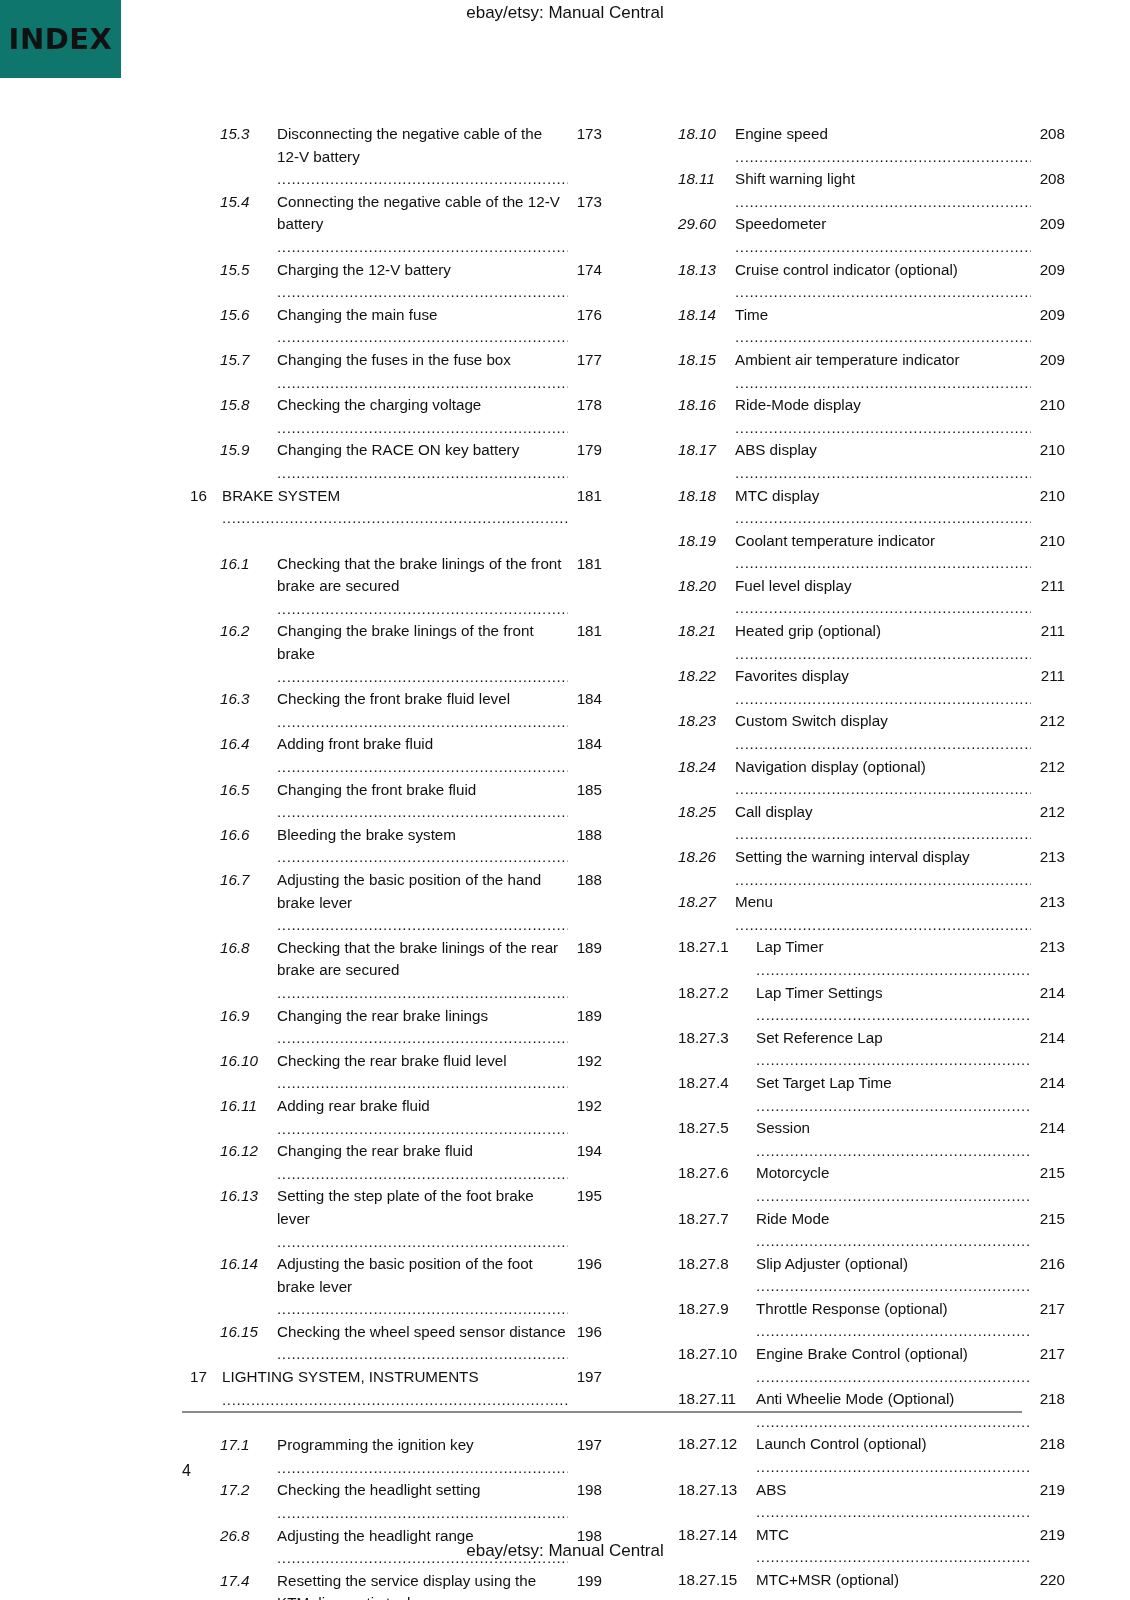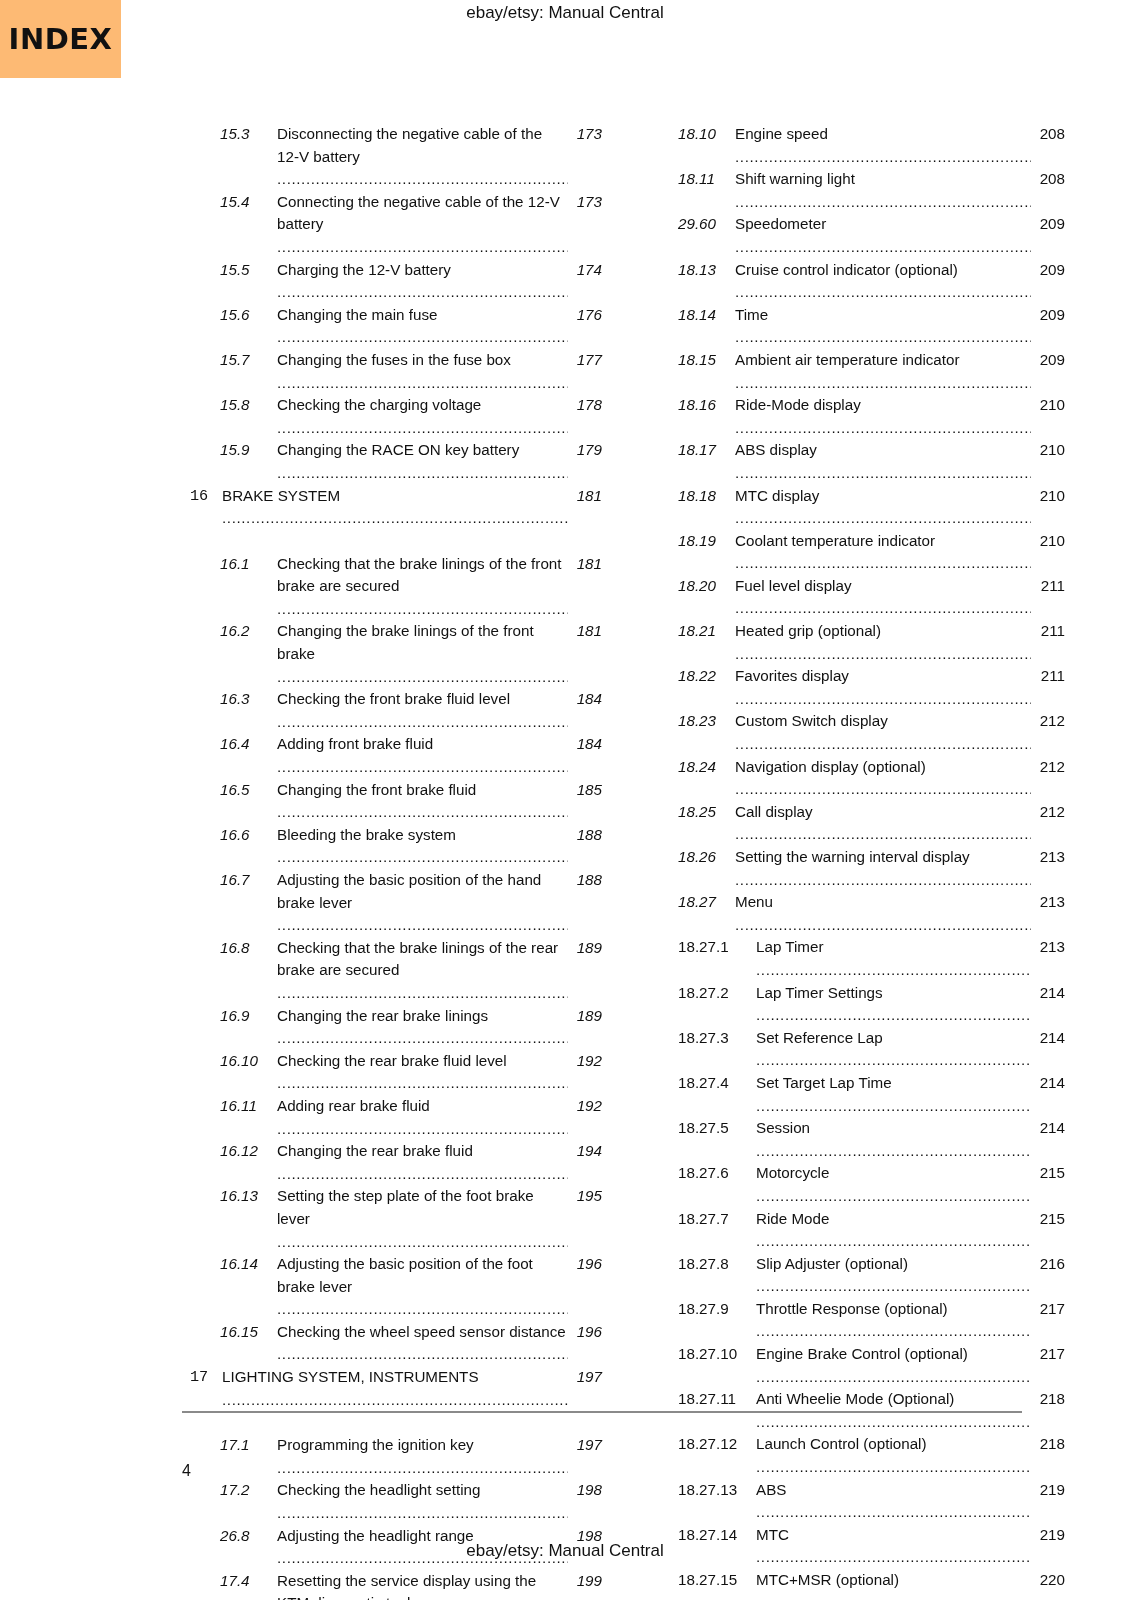--- a/index.html
+++ b/index.html
@@ -12,21 +12,21 @@
     color: #0d0d0d;
     position: relative;
     overflow: hidden;
   }
 
   
   .index-tab {
     position: absolute;
     left: 0; top: 0;
     width: 121px; height: 78px;
-    background: #fdba74;
+    background: #0f766e;
     display: flex;
     align-items: center;
     justify-content: center;
   }
   .index-tab-label {
     font-family: "DejaVu Sans", sans-serif;
     font-weight: bold;
     font-size: 29px;
     letter-spacing: 0.5px;
     color: #111;
@@ -98,37 +98,37 @@
     display: inline;
     letter-spacing: 0.6px;
     color: #111;
   }
 
   
   .lvl1 {
     margin-top: 23px;
     margin-bottom: 23px;
   }
-  .lvl1 .num   { width: 32px; font-family: Liberation Mono, monospace; }
+  .lvl1 .num   { width: 32px; }
   .lvl1 .body  { }
   .lvl1 .pg    { width: 34px; }
 
   
   .lvl2 .num   { width: 57px; font-style: italic; }
   .lvl2 .pg    { width: 34px; }
 
   
   .lvl3 .num   { width: 78px; }
   .lvl3 .pg    { width: 34px; }
 
   
   .col-left  .lvl1 { margin-left: 8px; }
   .col-left  .lvl2 { margin-left: 38px; }
   .col-left  .lvl1 .pg,
-  .col-left  .lvl2 .pg { width: 34px; font-style: italic; }
+  .col-left  .lvl2 .pg { width: 34px; }
 
   
   .col-right .lvl2 { margin-left: 33px; }
   .col-right .lvl3 { margin-left: 33px; }
 
   
   .rule {
     position: absolute;
     left: 182px; top: 1411px;
     width: 840px; height: 2px;

